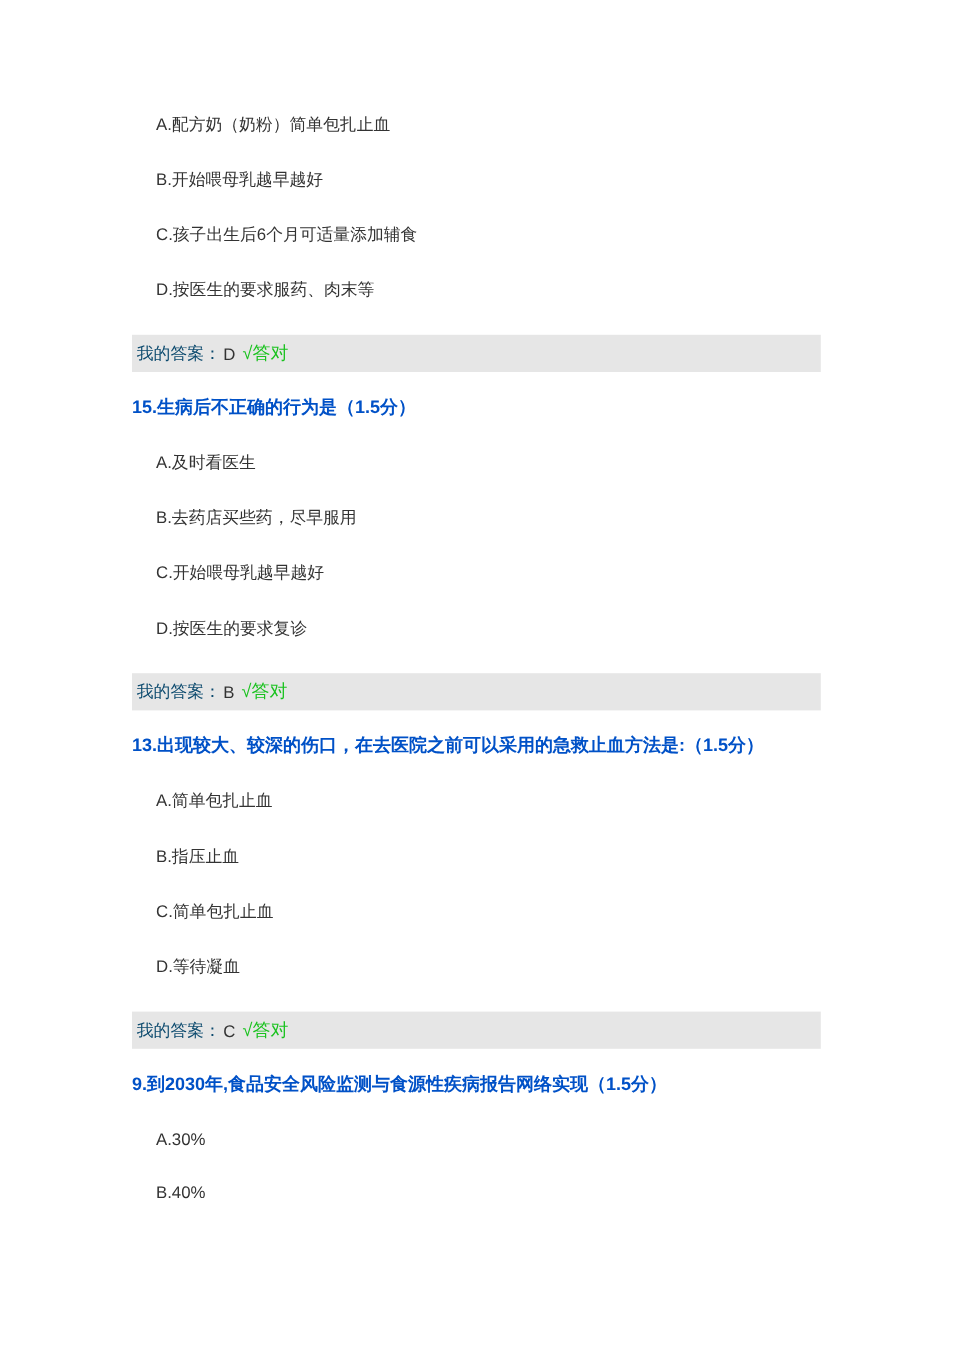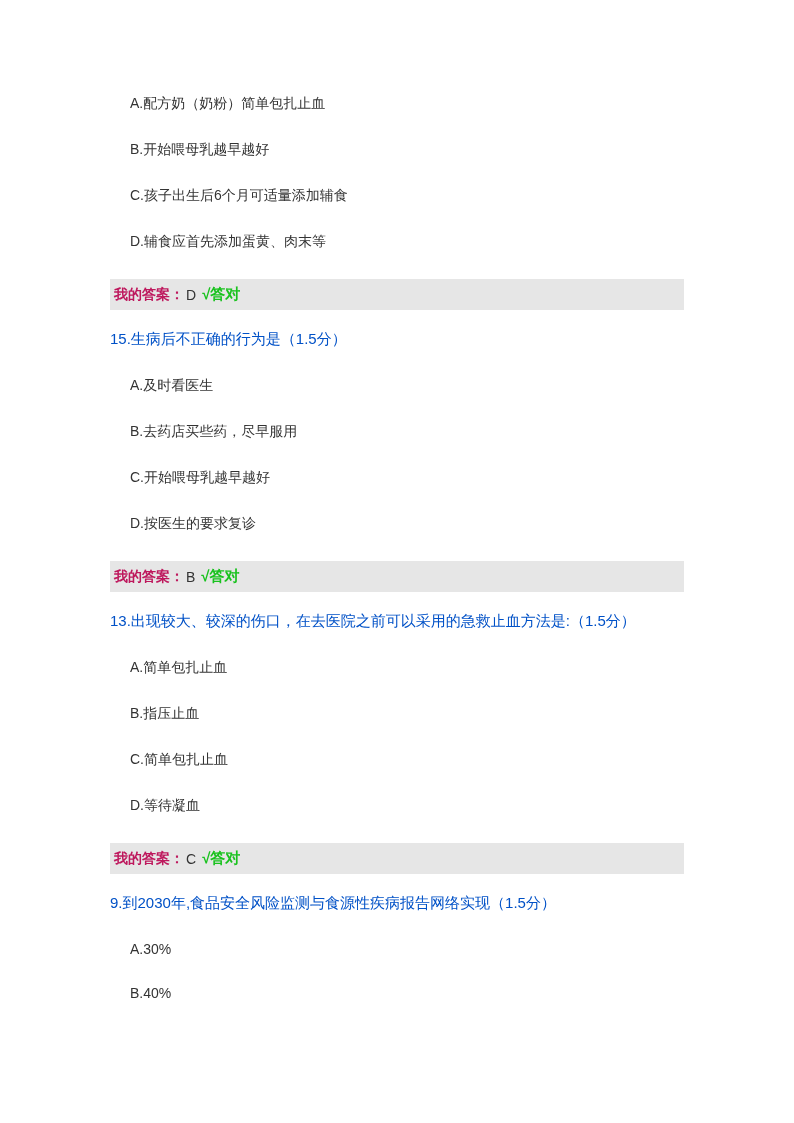--- a/index.html
+++ b/index.html
@@ -23,48 +23,47 @@
     }
     .answer-bar {
       background: #e6e6e6;
       padding: 6px 4px;
       margin-bottom: 20px;
       display: flex;
       align-items: center;
       font-size: 14px;
     }
     .answer-label {
-      color: #be185d;
-      font-weight: bold;
+      color: #0c4a6e;
     }
     .answer-letter {
       color: #333;
       margin-left: 2px;
     }
     .answer-correct {
       color: #19c21e;
-      font-weight: bold;
+      font-weight: normal;
       margin-left: 6px;
       font-size: 15px;
     }
     .question-title {
       color: #0051c7;
       font-size: 15px;
       margin-bottom: 28px;
       margin-top: 16px;
-      font-weight: normal;
+      font-weight: bold;
     }
   </style>
 </head>
 <body>
 
 <div class="option">A.配方奶（奶粉）简单包扎止血</div>
 <div class="option">B.开始喂母乳越早越好</div>
 <div class="option">C.孩子出生后6个月可适量添加辅食</div>
-<div class="option">D.辅食应首先添加蛋黄、肉末等</div>
+<div class="option">D.按医生的要求服药、肉末等</div>
 <div class="answer-bar">
   <span class="answer-label">我的答案：</span>
   <span class="answer-letter">D</span>
   <span class="answer-correct">√答对</span>
 </div>
 
 <div class="question-title">15.生病后不正确的行为是（1.5分）</div>
 <div class="option">A.及时看医生</div>
 <div class="option">B.去药店买些药，尽早服用</div>
 <div class="option">C.开始喂母乳越早越好</div>

